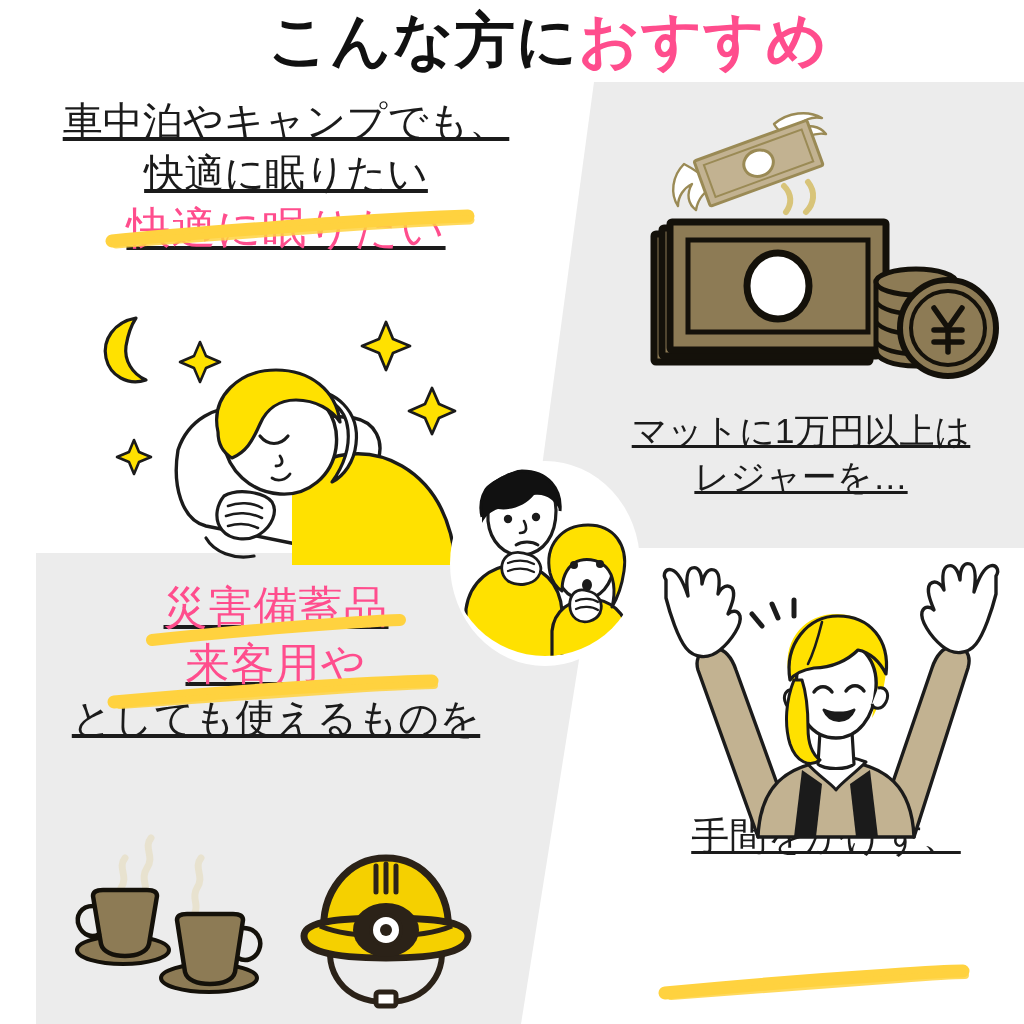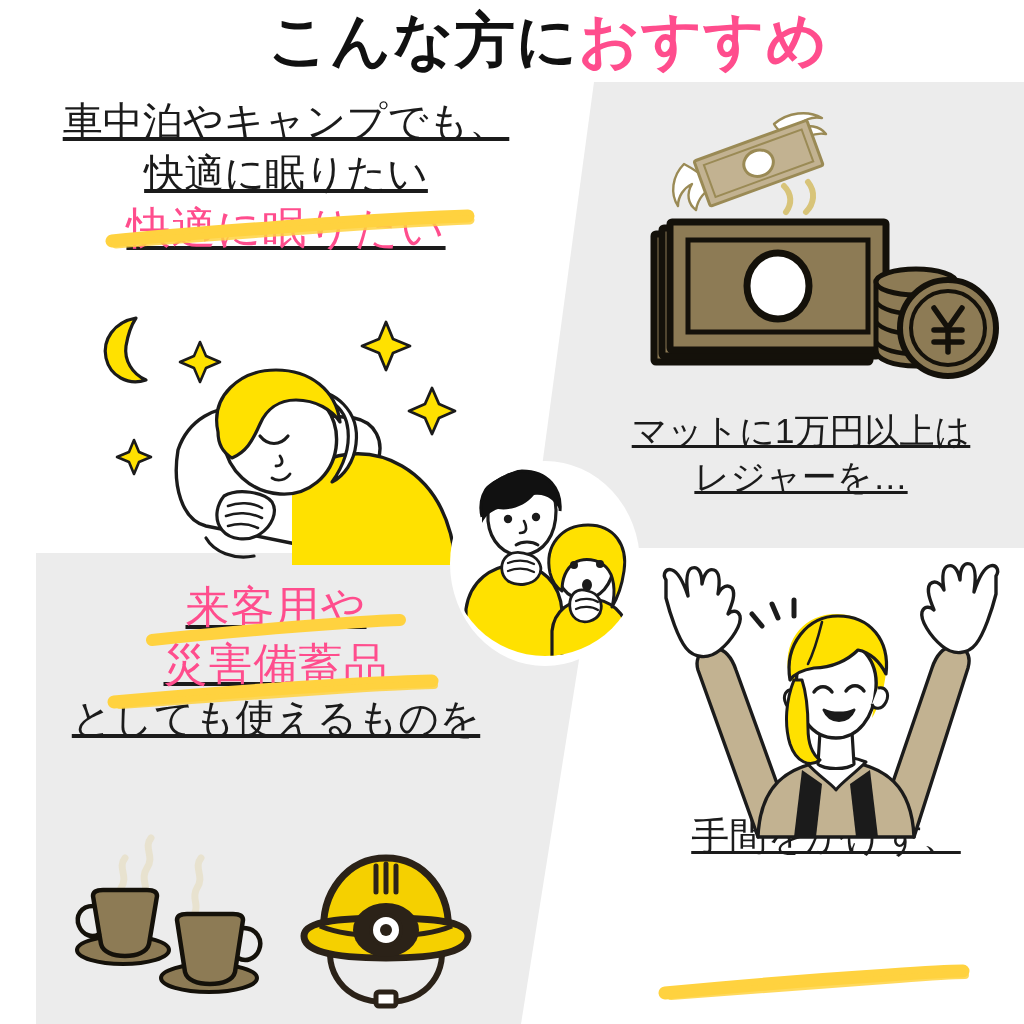--- a/index.html
+++ b/index.html
@@ -244,22 +244,22 @@
 
         <path d="M124 132 C 118 138, 118 152, 126 158 C 134 164, 146 160, 150 152
                  C 154 142, 148 132, 138 130 C 132 128, 128 128, 124 132 Z" fill="#ffffff" stroke="#1B1B1B" stroke-width="2.8" stroke-linejoin="round"></path>
         <path d="M126 140 C 132 137, 142 137, 148 141" fill="none" stroke="#1B1B1B" stroke-width="2.2" stroke-linecap="round"></path>
         <path d="M126 148 C 132 145, 142 145, 148 149" fill="none" stroke="#1B1B1B" stroke-width="2.2" stroke-linecap="round"></path>
       </g>
     </svg>
   </div>
 
   <div class="txtblock" id="bl-text">
+    <span class="ln l2 pink">災害備蓄品</span>
     <span class="ln l1 pink">来客用や</span>
-    <span class="ln l2 pink">災害備蓄品</span>
     <span class="ln l3 blk">としても使えるものを</span>
     <span class="mark" style="left:100px;top:38px;">
       <svg width="260" height="30" viewBox="0 0 260 30">
         <path d="M6 24 C 60 18, 130 12, 200 7 C 228 5, 244 4, 254 4" stroke="#FFD23F" stroke-width="12" fill="none" stroke-linecap="round"></path>
       </svg>
     </span>
     <span class="mark" style="left:62px;top:98px;">
       <svg width="330" height="32" viewBox="0 0 330 32">
         <path d="M6 26 C 70 20, 160 13, 250 8 C 290 6, 314 5, 324 5" stroke="#FFD23F" stroke-width="13" fill="none" stroke-linecap="round"></path>
         <path d="M12 29 C 80 24, 170 18, 258 12 C 296 10, 316 9, 326 9" stroke="#FFD23F" stroke-width="8" fill="none" stroke-linecap="round" opacity="0.85"></path>

